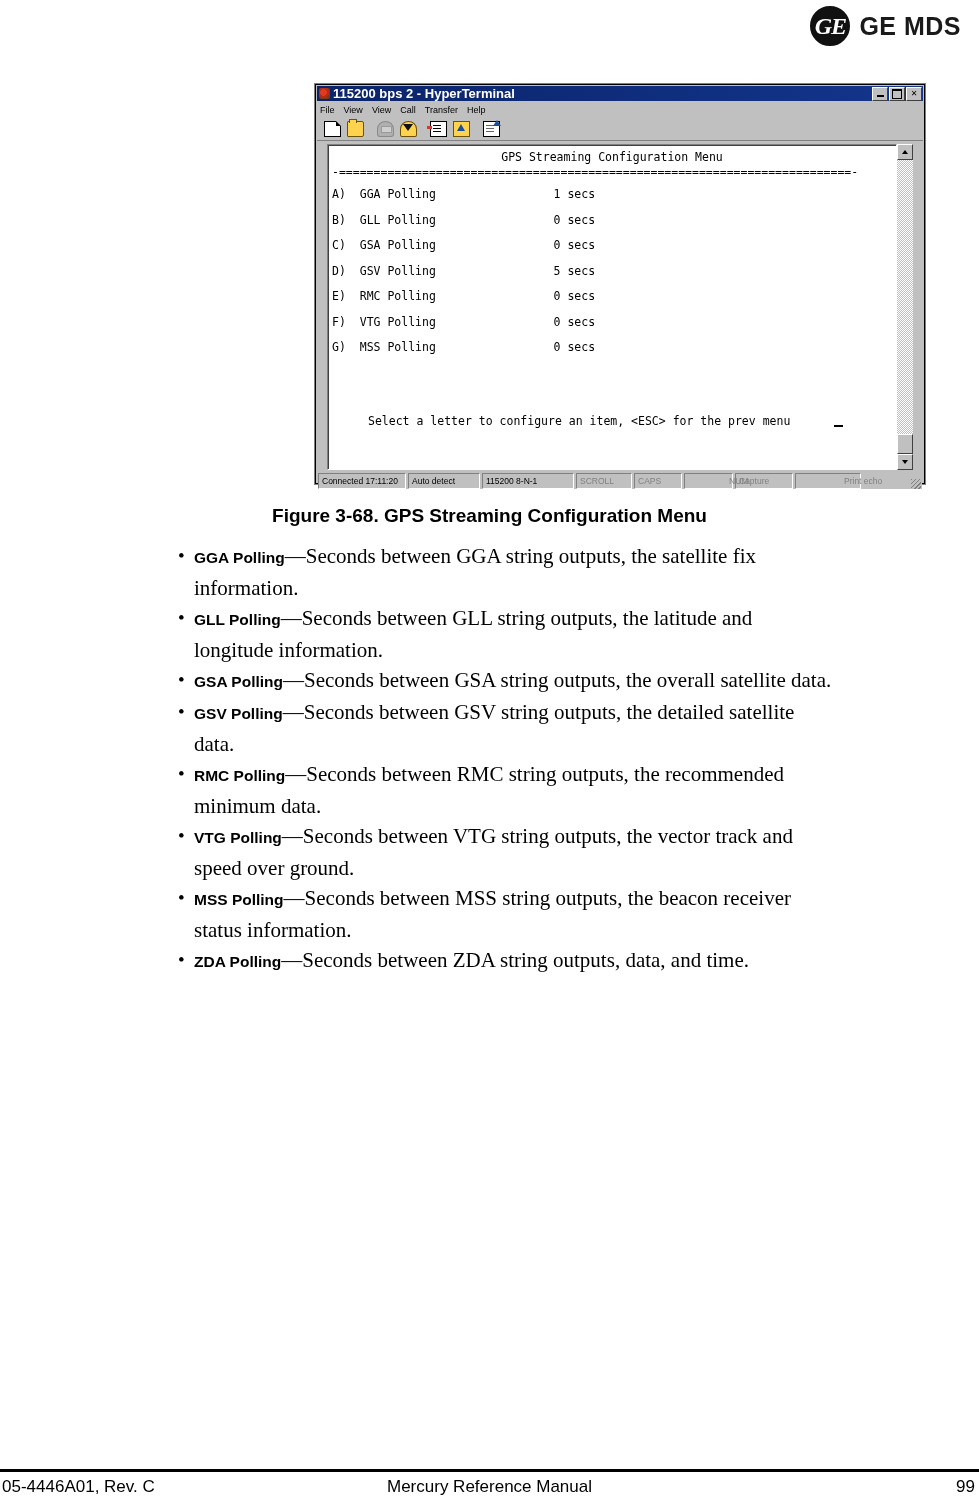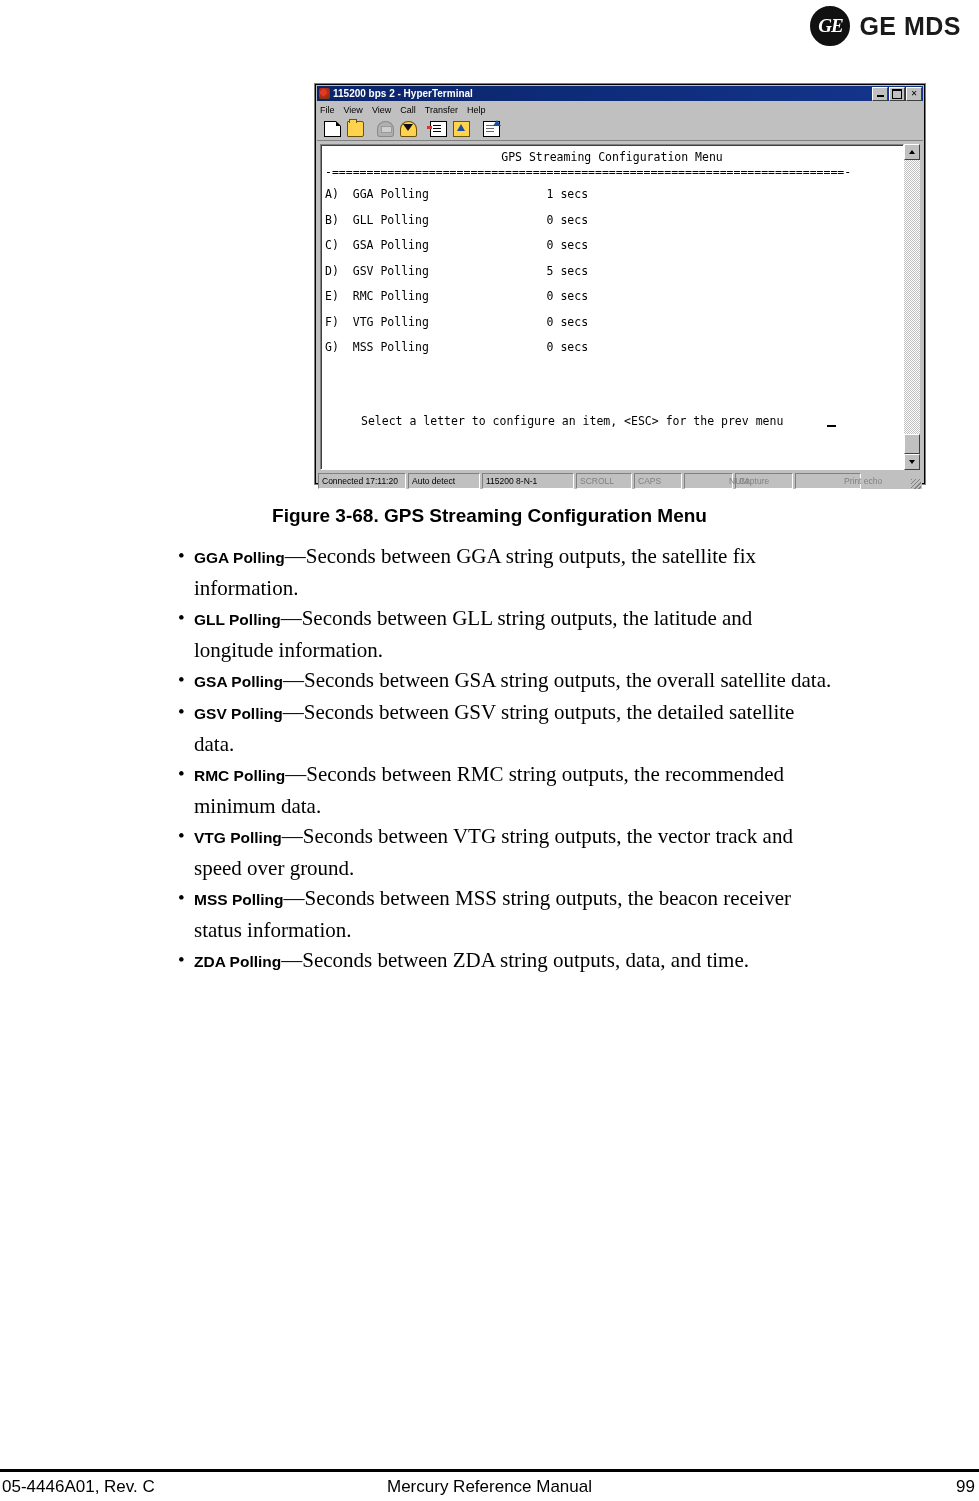--- a/index.html
+++ b/index.html
@@ -14,21 +14,21 @@
   
   .logo-wrap {
     position: absolute; top: 6px; right: 18px;
     display: flex; align-items: center; gap: 9px;
   }
   .ge-mark {
     width: 40px; height: 40px; border-radius: 50%;
     background: #111; color: #fff;
     display: flex; align-items: center; justify-content: center;
     font-family: "Liberation Serif", serif;
-    font-style: italic; font-weight: bold; font-size: 19px;
+    font-style: italic; font-weight: bold; font-size: 24px;
     letter-spacing: -1px;
     border: 2px solid #111;
     box-sizing: border-box;
   }
   .ge-text {
     font-family: "Liberation Sans", sans-serif;
     font-weight: bold; font-size: 25px; color: #1a1a1a;
     letter-spacing: 0.5px;
   }
 
@@ -48,21 +48,21 @@
     padding: 0 1px 0 2px;
   }
   .ht-title-icon {
     width: 11px; height: 11px; margin-right: 3px;
     background: radial-gradient(circle at 40% 40%, #e03a20 0 35%, #b92a14 36% 60%, #7a3c12 61% 100%);
     border-radius: 2px;
     flex: 0 0 auto;
   }
   .ht-title-text {
     color: #fff; font-family: "Liberation Sans", sans-serif;
-    font-size: 10px; font-weight: bold; white-space: nowrap;
+    font-size: 13px; font-weight: bold; white-space: nowrap;
     flex: 1 1 auto; overflow: hidden;
   }
   .ht-btns { display: flex; gap: 1px; }
   .ht-btn {
     width: 14px; height: 12px; background: #c0c0c0;
     border-top: 1px solid #fff; border-left: 1px solid #fff;
     border-right: 1px solid #404040; border-bottom: 1px solid #404040;
     position: relative;
     font-family: "Liberation Sans", sans-serif; font-size: 8px;
     color: #000; display: flex; align-items: center; justify-content: center;
@@ -120,21 +120,21 @@
     border-left:4px solid transparent; border-right:4px solid transparent; border-bottom:7px solid #1a4fa0; }
   
   .ico-prop { background:#fff; border:1px solid #000; }
   .ico-prop:before{ content:""; position:absolute; left:2px; top:3px; width:8px; height:1px;
     background:#666; box-shadow:0 3px 0 #666, 0 6px 0 #666; }
   .ico-prop:after{ content:""; position:absolute; right:-2px; top:-2px; width:0; height:0;
     border-left:4px solid transparent; border-right:4px solid transparent; border-bottom:6px solid #1a4fa0; }
 
   
   .ht-termwrap {
-    margin: 0 2px; height: 330px; background: #c0c0c0;
+    margin: 0 9px; height: 330px; background: #c0c0c0;
     display: flex;
   }
   .ht-term {
     flex: 1 1 auto;
     background: #ffffff;
     border-top: 1px solid #808080; border-left: 1px solid #808080;
     border-right: 1px solid #ffffff; border-bottom: 1px solid #ffffff;
     margin: 2px 0 2px 2px;
     box-shadow: inset 1px 1px 0 #404040;
     font-family: "DejaVu Sans Mono", monospace;

